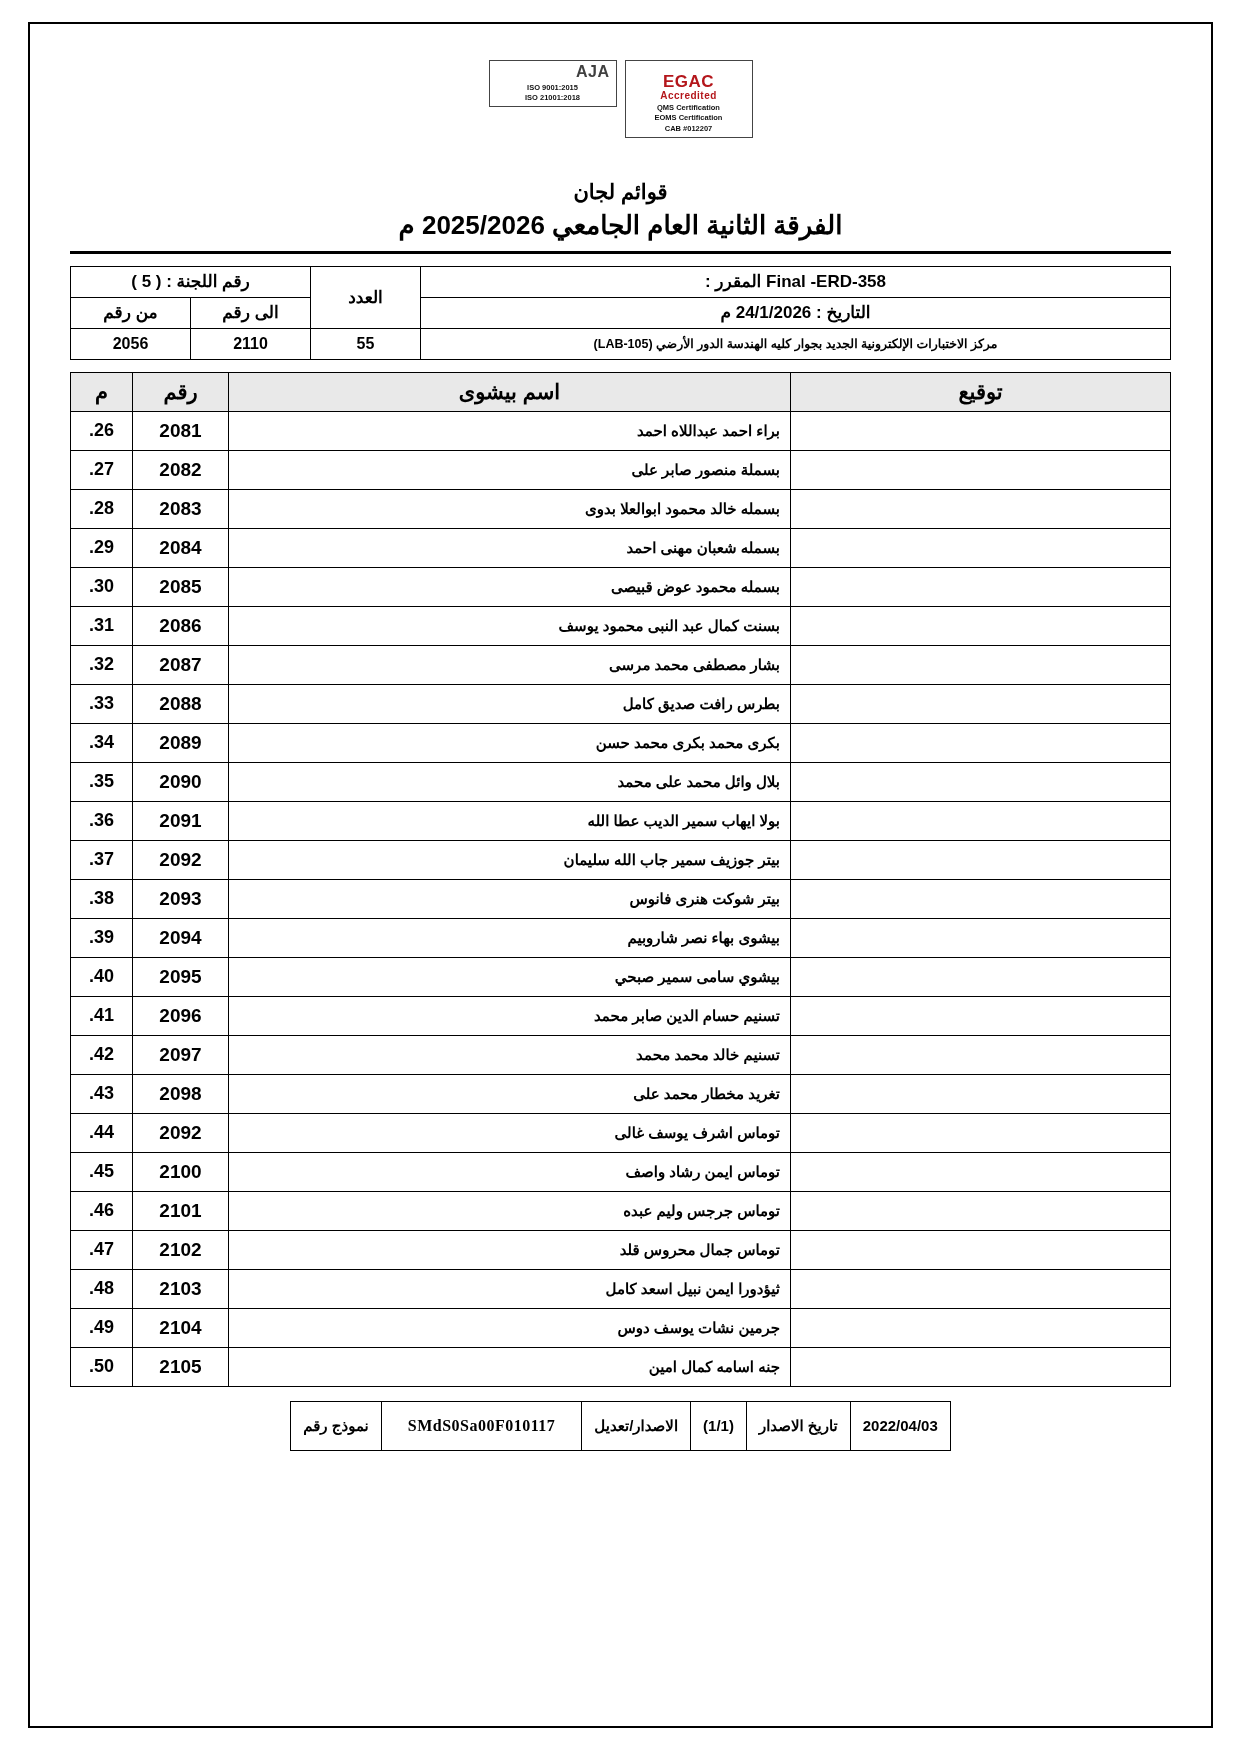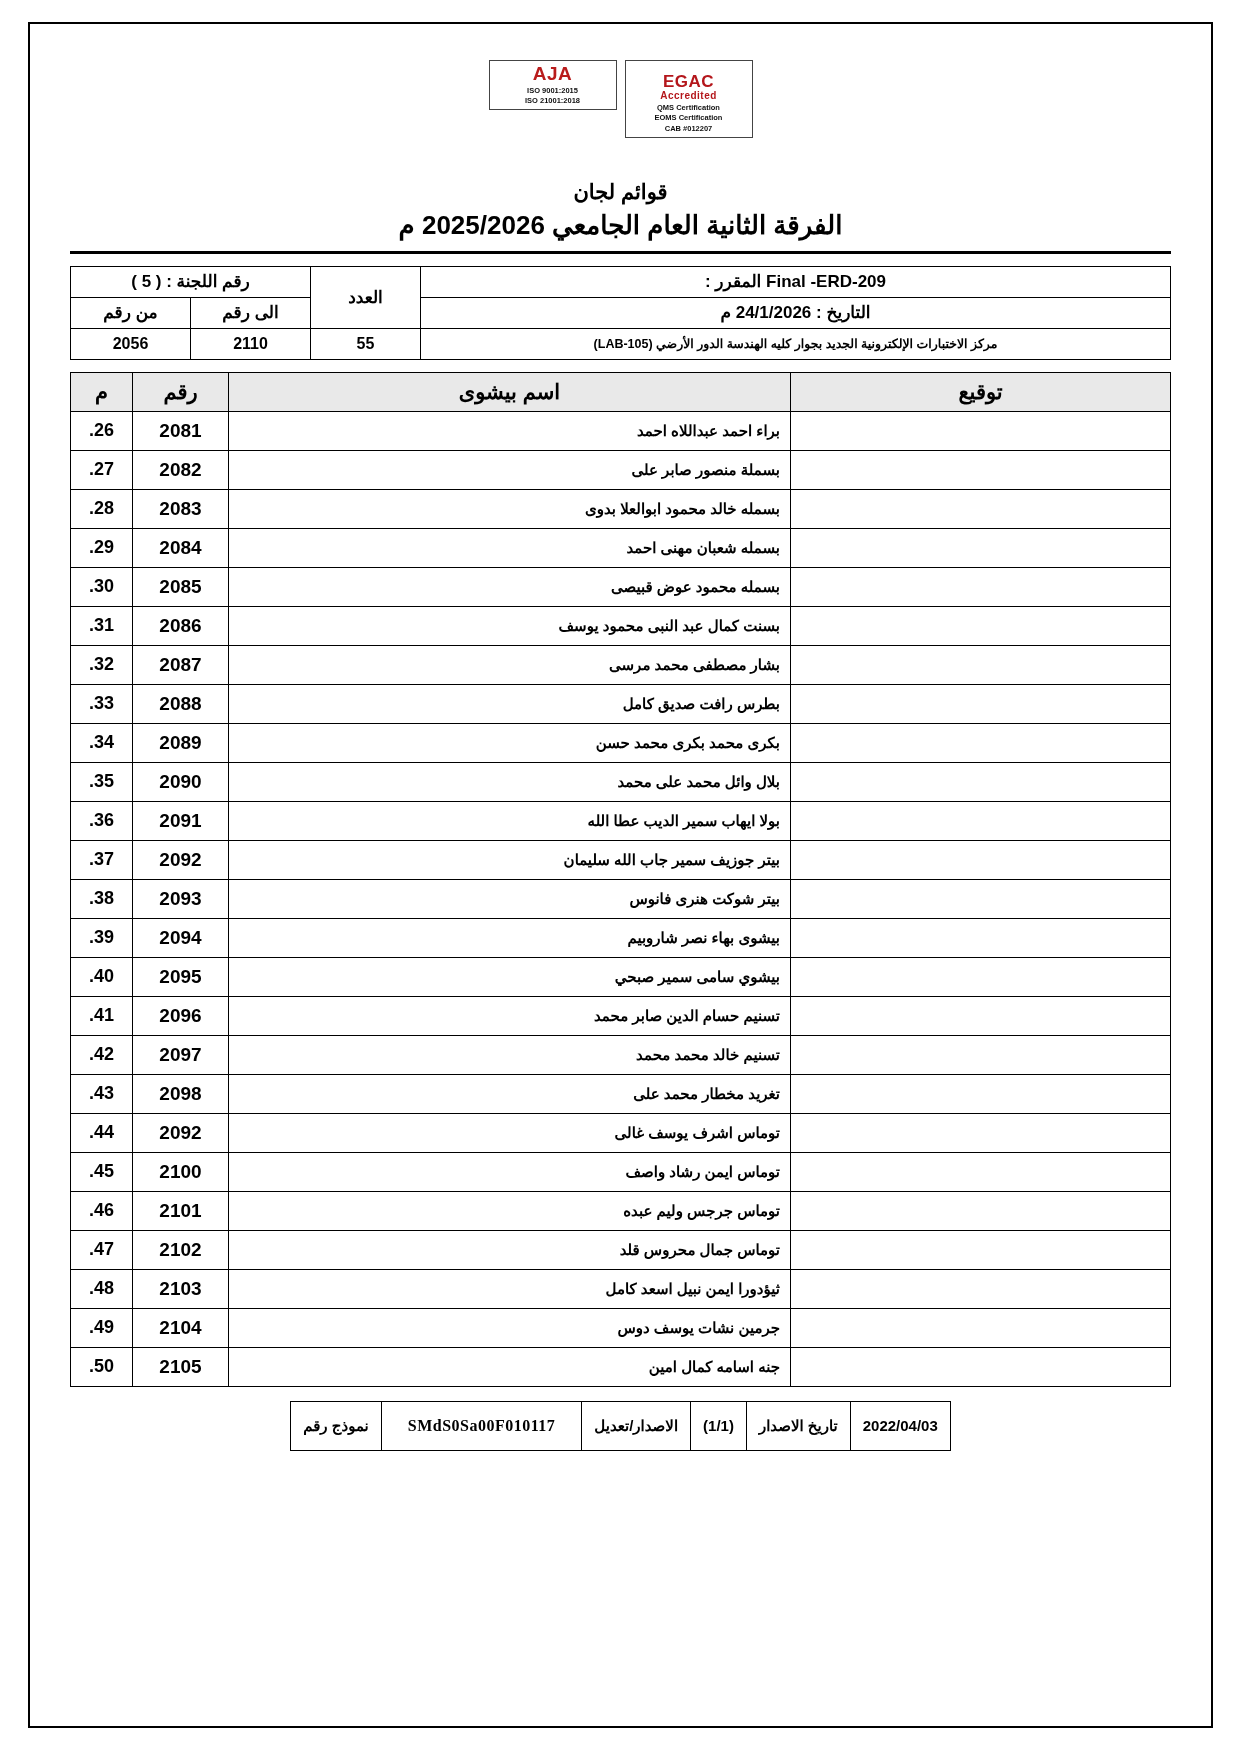--- a/index.html
+++ b/index.html
@@ -177,21 +177,21 @@
     font-size: 7.5px;
     font-weight: bold;
     text-align: center;
     line-height: 1.35;
     color: #111;
     margin-top: 2px;
     direction: ltr;
   }
   .accred-box.b1 { padding-top: 12px; }
   .accred-box.b1 .accred-logo { font-size: 17px; }
-  .accred-box.b2 .accred-logo { font-size: 19px; color:#b91c1c; }
+  .accred-box.b2 .accred-logo { font-size: 16px; color:#404040;text-align:right; }
 
   .hr-thick {
     margin: 10px 30px 0 30px;
     border-top: 3px solid #000;
   }
 
   
   table {
     border-collapse: collapse;
     width: calc(100% - 60px);
@@ -305,21 +305,21 @@
         <colgroup>
           <col class="col-sign">
           <col>
           <col style="width:110px">
           <col style="width:120px">
           <col style="width:120px">
         </colgroup>
         <tbody>
             <tr class="meta">
           <td colspan="2">
-            <span>Final -ERD-209</span>
+            <span>Final -ERD-358</span>
             <span>المقرر :</span>
           </td>
           <td rowspan="2">العدد</td>
           <td colspan="2">رقم اللجنة : ( 5 )</td>
         </tr>
         <tr class="meta">
           <td colspan="2">
             <span>التاريخ :</span>
             <span>24/1/2026 م</span>
           </td>

